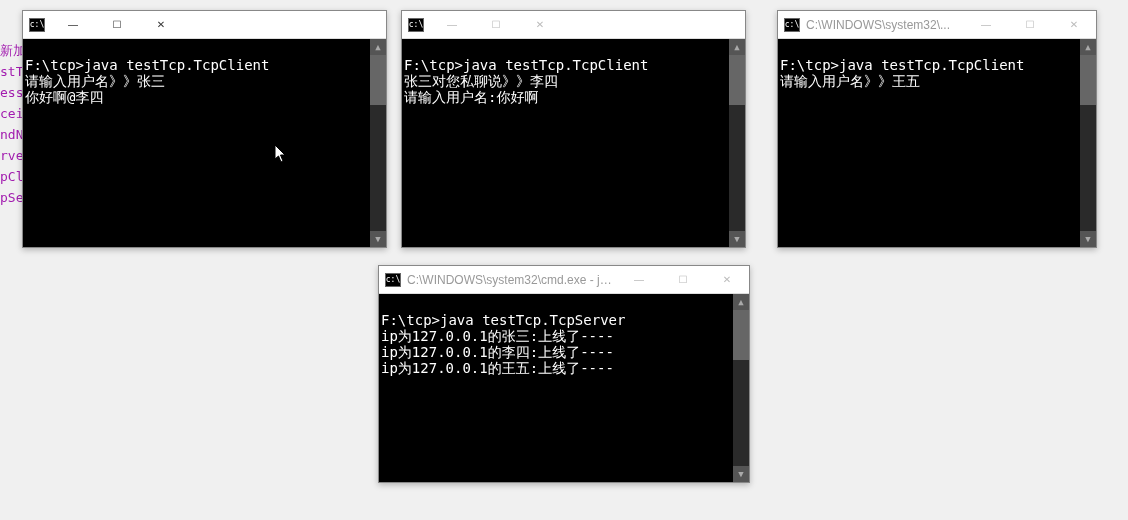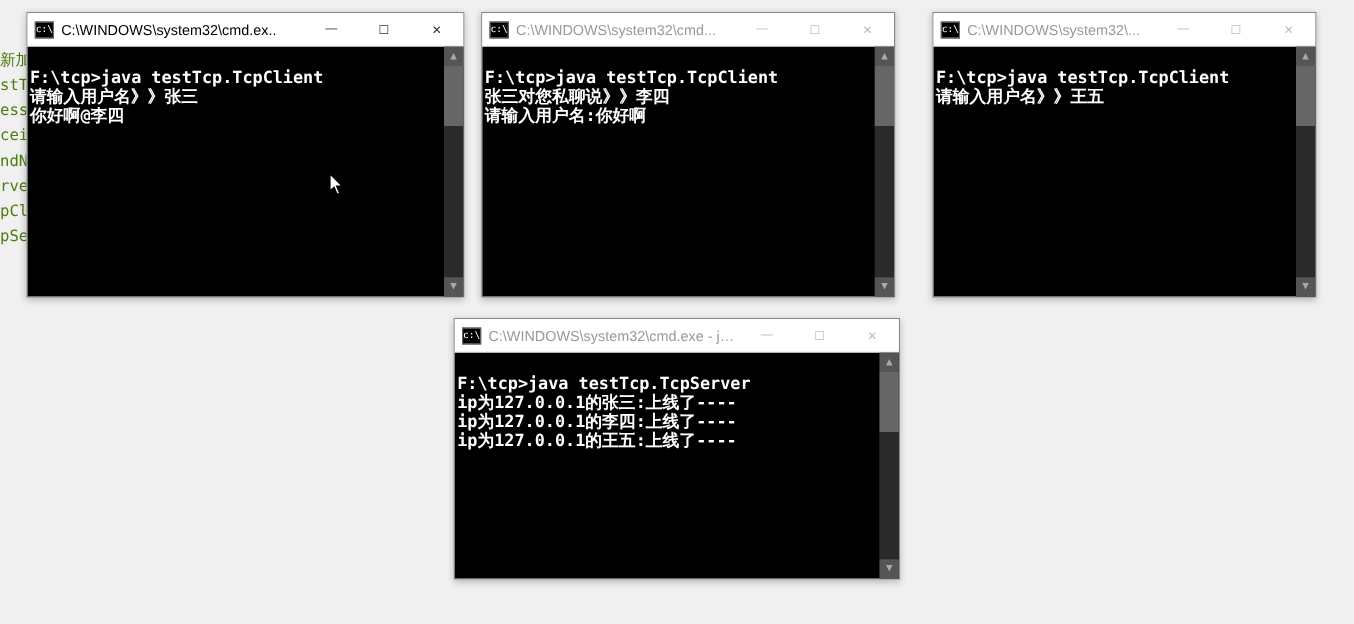--- a/index.html
+++ b/index.html
@@ -9,21 +9,21 @@
       font-size: 12px;
       width: 1128px;
       height: 520px;
       position: relative;
       overflow: hidden;
     }
     .bg-text {
       position: absolute;
       left: 0;
       top: 40px;
-      color: #4d7c0f;
+      color: #a21caf;
       font-size: 13px;
       line-height: 21px;
     }
     .window {
       position: absolute;
       background: #fff;
       border: 1px solid #888;
       box-shadow: 0 2px 6px rgba(0,0,0,0.25);
     }
     .titlebar {
@@ -80,21 +80,20 @@
       display: flex;
     }
     .console-content {
       flex: 1;
       padding: 2px 2px;
       font-size: 14px;
       line-height: 16px;
       font-family: "NSimSun", "Consolas", monospace;
       white-space: pre;
       overflow: hidden;
-      font-weight: bold;
     }
     .scrollbar {
       width: 16px;
       background: #3a3a3a;
       display: flex;
       flex-direction: column;
     }
     .scroll-arrow {
       height: 16px;
       background: #555;
@@ -150,21 +149,20 @@
   <div>ceiv</div>
   <div>ndN</div>
   <div>rver</div>
   <div>pCli</div>
   <div>pSe</div>
 </div>
 
 <div class="window" id="win1">
   <div class="titlebar">
     <div class="titlebar-icon">c:\</div>
-    <div class="titlebar-text">C:\WINDOWS\system32\cmd.ex..</div>
     <div class="titlebar-controls">
       <div class="title-btn">—</div>
       <div class="title-btn">☐</div>
       <div class="title-btn">✕</div>
     </div>
   </div>
   <div class="console-body">
     <div class="console-content"><span></span>
 <span>F:\tcp&gt;java testTcp.TcpClient</span>
 <span>请输入用户名》》张三</span>
@@ -175,21 +173,20 @@
           <div class="scroll-thumb"></div>
         </div>
       <div class="scroll-arrow">▼</div>
     </div>
   </div>
 </div>
 
 <div class="window" id="win2">
   <div class="titlebar inactive">
     <div class="titlebar-icon">c:\</div>
-    <div class="titlebar-text">C:\WINDOWS\system32\cmd...</div>
     <div class="titlebar-controls">
       <div class="title-btn">—</div>
       <div class="title-btn">☐</div>
       <div class="title-btn">✕</div>
     </div>
   </div>
   <div class="console-body">
     <div class="console-content"><span></span>
 <span>F:\tcp&gt;java testTcp.TcpClient</span>
 <span>张三对您私聊说》》李四</span>

